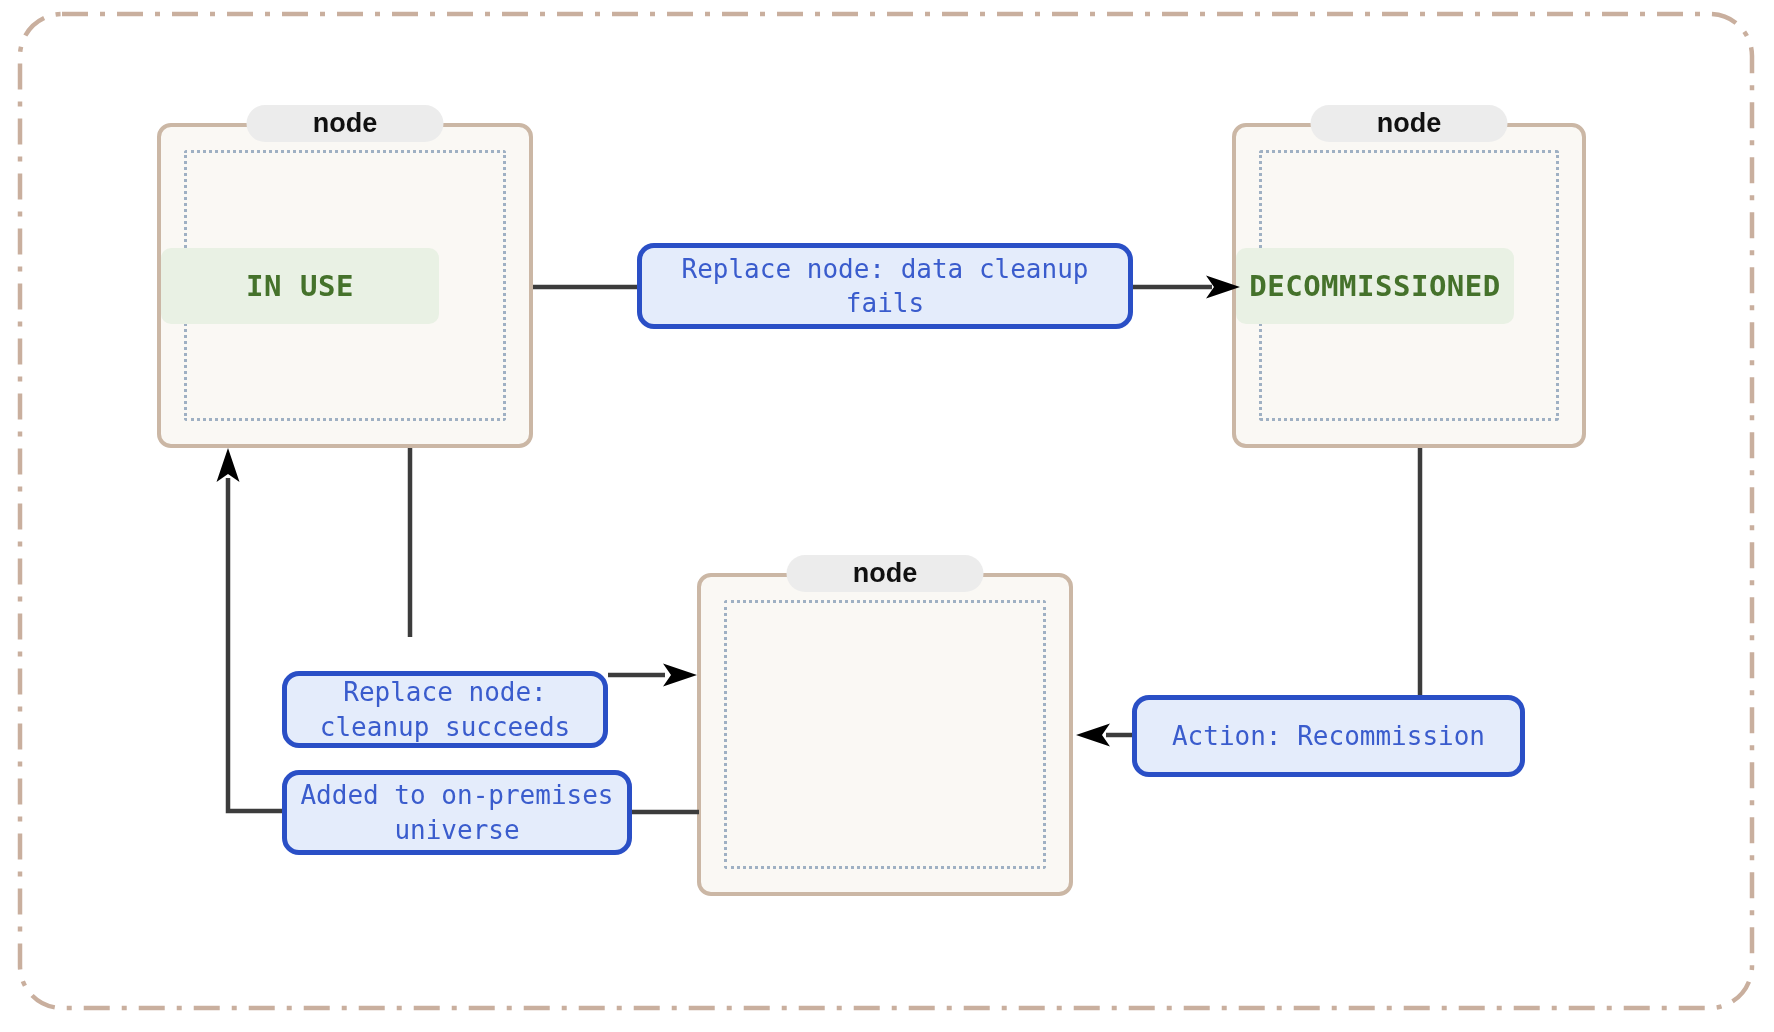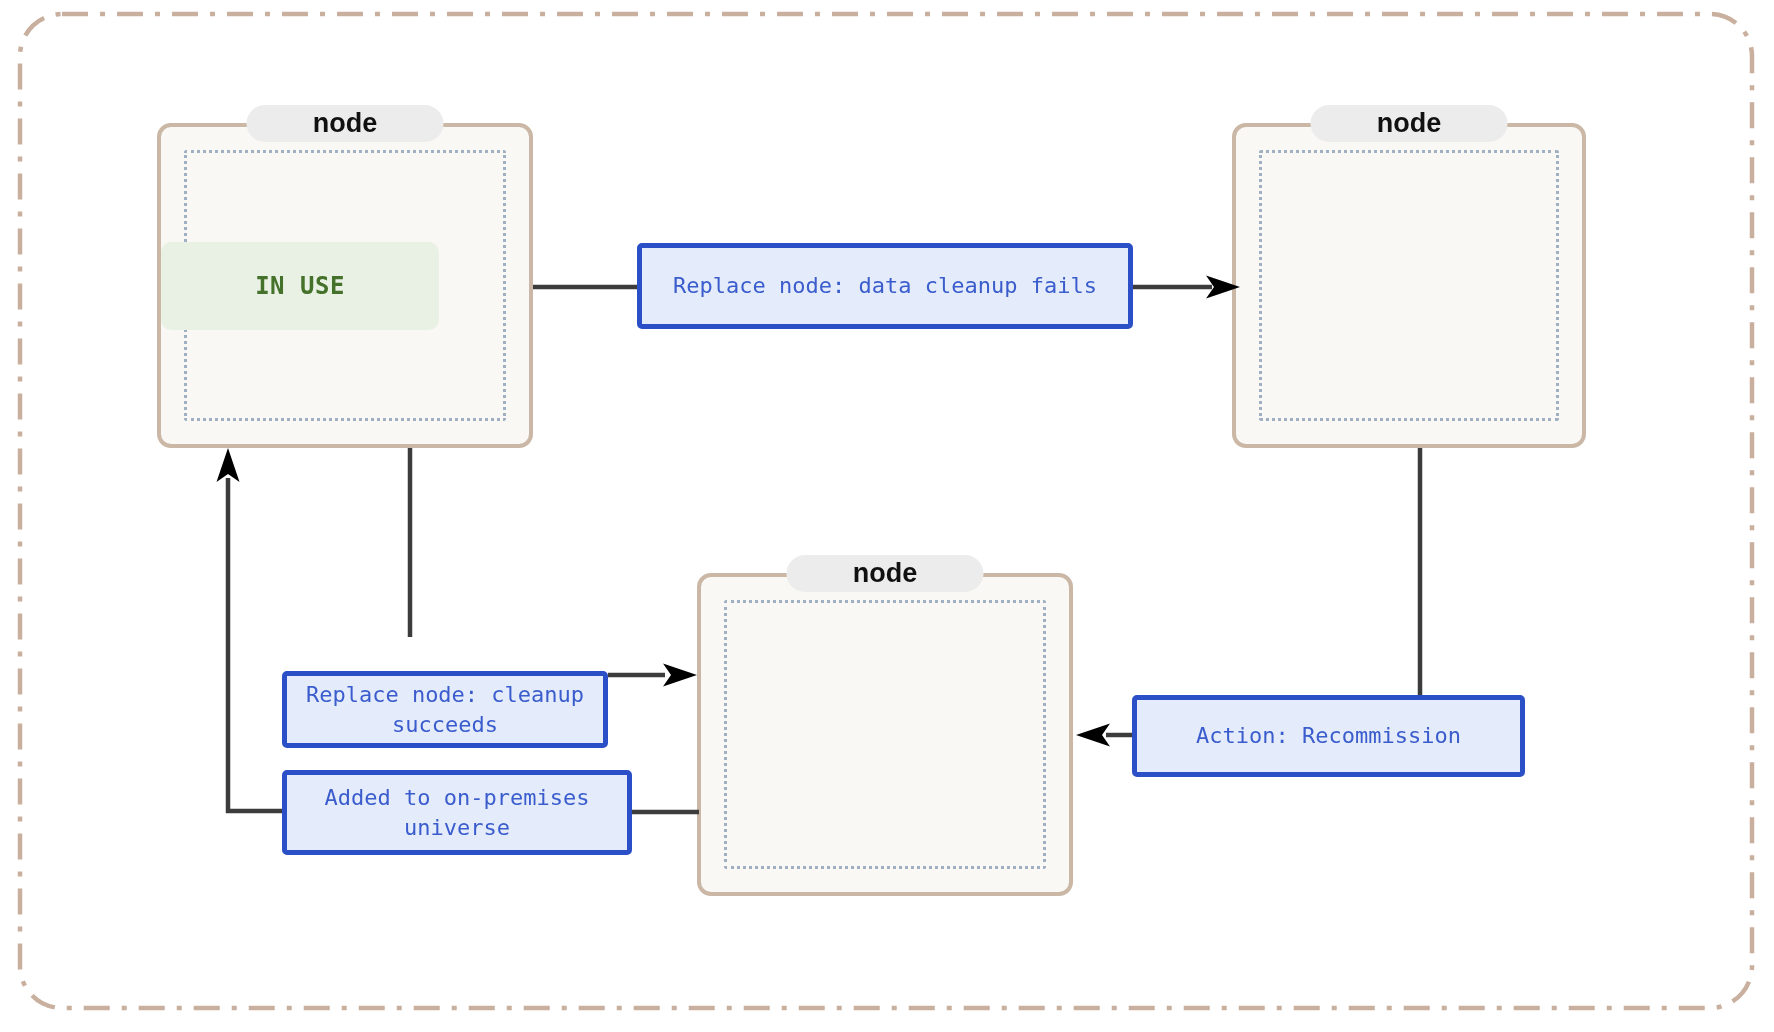--- a/index.html
+++ b/index.html
@@ -25,30 +25,30 @@
     background:var(--tab-bg); border-radius:19px;
     display:flex; align-items:center; justify-content:center;
     font-family:"Liberation Sans", sans-serif; font-weight:bold; font-size:27px; color:var(--tab-text);
     white-space:nowrap;
   }
   .dotted-rect{
     position:absolute; inset:23px;
     border:3.5px dotted var(--dotted); border-radius:3px;
   }
   .state-pill{
-    position:relative; width:278px; height:88px; border-radius:10px;
+    position:relative; width:278px; height:76px; border-radius:10px;
     background:var(--green-bg); color:var(--green-text);
     display:flex; align-items:center; justify-content:center;
-    font-size:24px; font-weight:bold; letter-spacing:0.5px; white-space:nowrap;
+    font-size:29px; font-weight:bold; letter-spacing:0.5px; white-space:nowrap;
   }
 
   .edge-label{
     position:absolute; background:var(--blue-bg);
-    border:5px solid var(--blue-border); border-radius:5px;
-    color:var(--blue-text); font-size:22px; line-height:1.32;
+    border:5px solid var(--blue-border); border-radius:17px;
+    color:var(--blue-text); font-size:26px; line-height:1.32;
     display:flex; align-items:center; justify-content:center; text-align:center;
     padding:14px 12px;
   }
 </style>
 </head>
 <body>
 
 <div id="canvas">
 
   <svg class="overlay" width="1774" height="1032" viewBox="0 0 1774 1032">
@@ -57,20 +57,21 @@
 
   <div class="node" style="left:157px; top:123px; width:376px; height:325px;">
     <div class="node-tab">node</div>
     <div class="dotted-rect"></div>
     <div class="state-pill">IN USE</div>
   </div>
 
   <div class="node" style="left:1232px; top:123px; width:354px; height:325px;">
     <div class="node-tab">node</div>
     <div class="dotted-rect"></div>
+    <div class="state-pill">DECOMMISSIONED</div>
   </div>
 
   <div class="node" style="left:697px; top:573px; width:376px; height:323px;">
     <div class="node-tab">node</div>
     <div class="dotted-rect"></div>
   </div>
 
   <svg class="overlay" width="1774" height="1032" viewBox="0 0 1774 1032">
     <g stroke="var(--line)" stroke-width="4.5" fill="none">
       <path d="M533 287 H641"></path>

